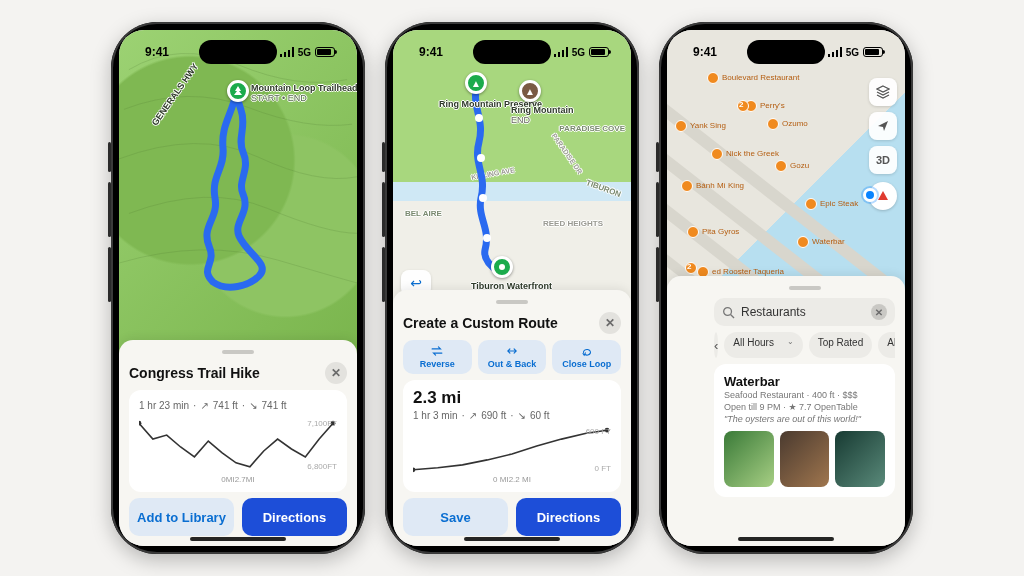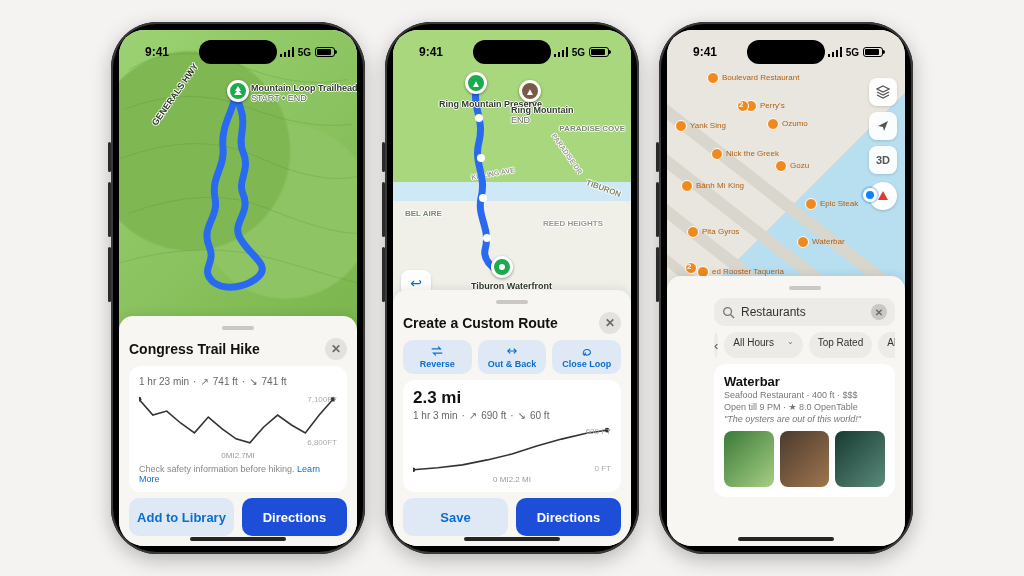--- a/index.html
+++ b/index.html
@@ -287,24 +287,20 @@
           <svg viewBox="0 0 200 56">
             <polyline fill="none" stroke="#333" stroke-width="1.6" points="0,6 14,22 28,18 42,30 56,40 70,24 84,36 98,46 112,50 126,34 140,22 154,32 168,40 182,22 196,6"></polyline>
             <circle cx="0" cy="6" r="2.4" fill="#333"></circle>
               <circle cx="196" cy="6" r="2.4" fill="#333"></circle>
           </svg>
         </div>
         <div class="axis-b">
           <span>0MI</span>
           <span>2.7MI</span>
         </div>
-        <div class="safety">
-          <span>Check safety information before hiking.</span>
-          <a href="#">Learn More</a>
-        </div>
       </div>
       <div class="row">
         <div class="btn btn-secondary">Add to Library</div>
         <div class="btn btn-primary">Directions</div>
       </div>
     </div>
     <div class="homebar"></div>
   </div>
 </div>
 
@@ -485,21 +481,21 @@
             <span>Top Rated</span>
           </div>
         <div class="pill">
             <span>All Cuisines</span>
           </div>
       </div>
       <div class="card" style="padding:10px;">
         <div class="result-name">Waterbar</div>
         <div class="result-sub">Seafood Restaurant · 400 ft · $$$</div>
         <div class="result-sub">
-          <span>Open till 9 PM · ★ </span><span>8.0</span><span> OpenTable</span>
+          <span>Open till 9 PM · ★ </span><span>7.7</span><span> OpenTable</span>
         </div>
         <div class="result-sub" style="font-style:italic;">"The oysters are out of this world!"</div>
         <div class="thumbs">
           <div class="thumb t1"></div>
           <div class="thumb t2"></div>
           <div class="thumb t3"></div>
         </div>
       </div>
     </div>
     <div class="homebar"></div>

